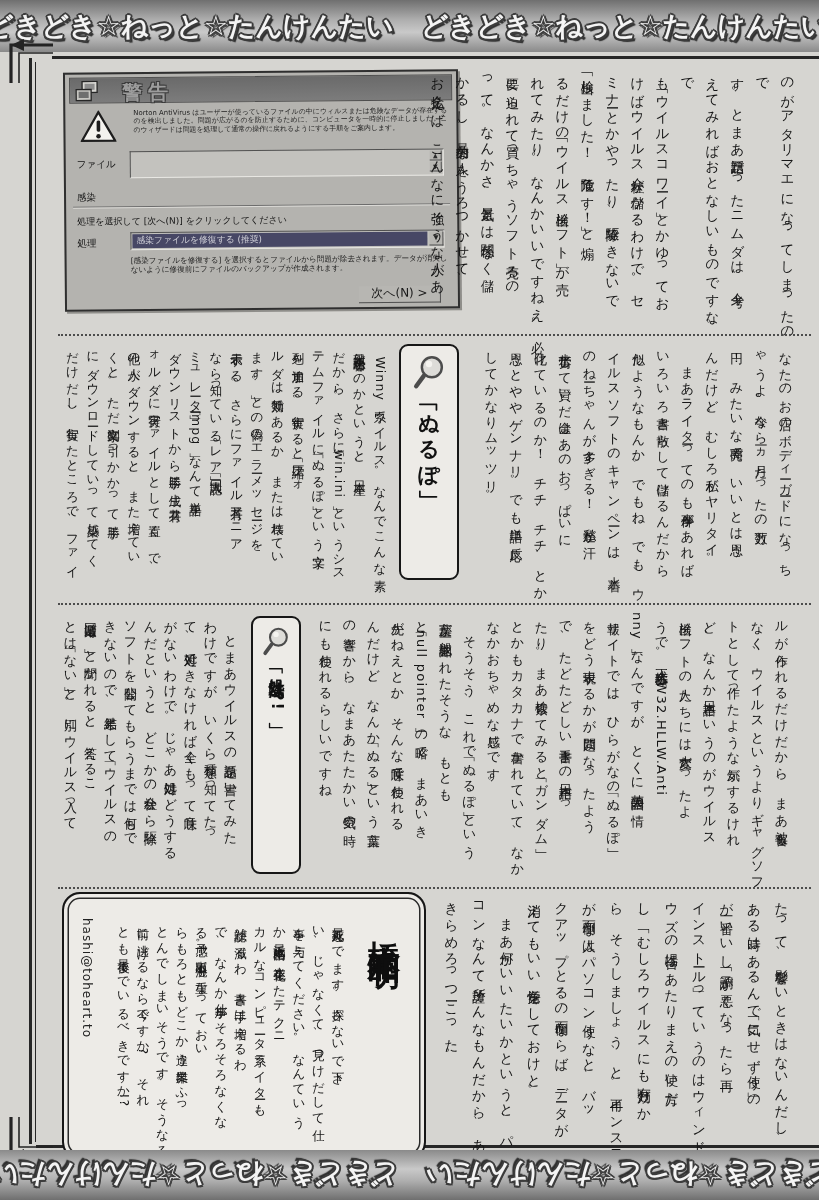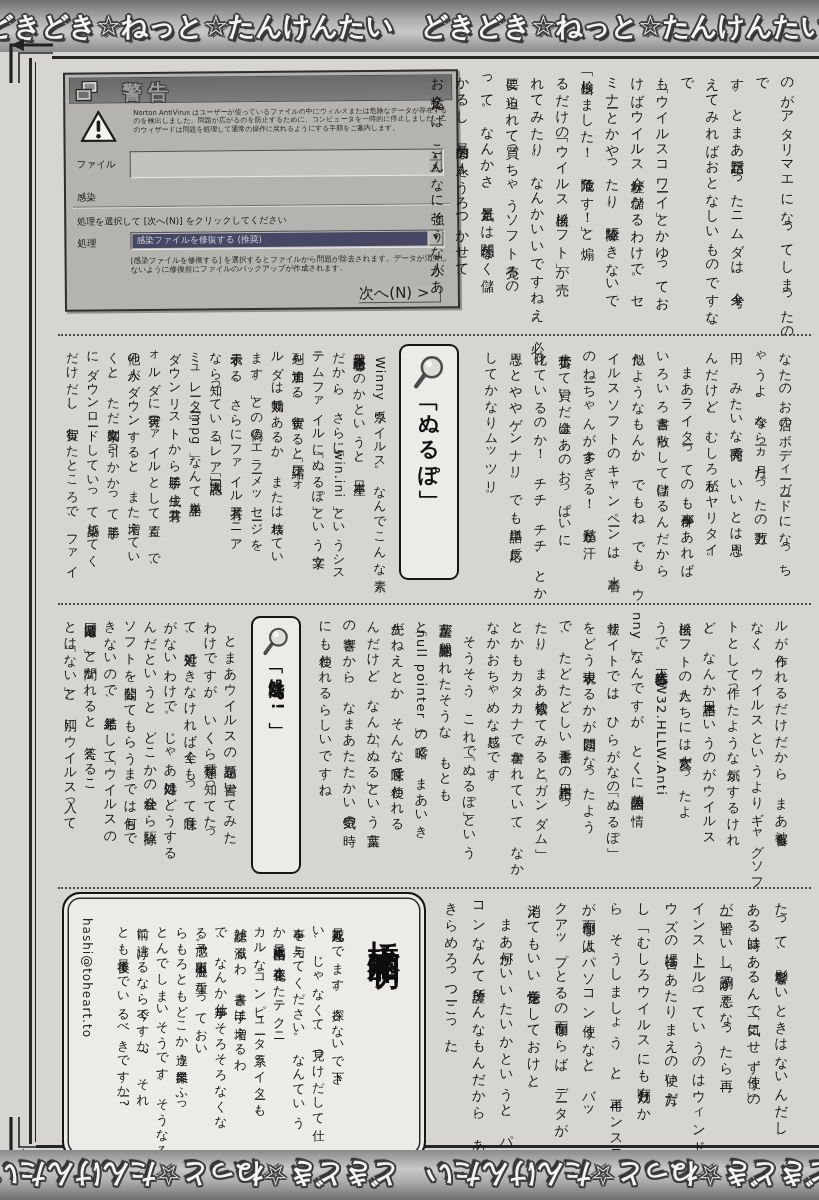--- a/index.html
+++ b/index.html
@@ -131,21 +131,21 @@
   .dropdown-btn {
     position:absolute; right:0; top:0.5px; width:14px; height:14px;
     font-size:6.5px; line-height:13px; text-align:center; color:#242424;
   }
   .dlg-help {
     position:absolute; left:64px; top:182px; right:10px;
     font-size:7.6px; line-height:9.4px; color:#1e1e1e; text-align:justify;
   }
   .next-btn {
     position:absolute; right:17px; top:214px; width:82px; height:17px;
-    font-size:15px; line-height:14px; color:#1a1a1a;
+    font-size:12px; line-height:14px; text-align:center; color:#1a1a1a;
   }
 </style>
 </head>
 <body>
 
 <div id="page">
 
   <div class="banner top">
     <span class="banner-text">どきどき☆ねっと☆たんけんたい　どきどき☆ねっと☆たんけんたい　どき</span>
   </div>

